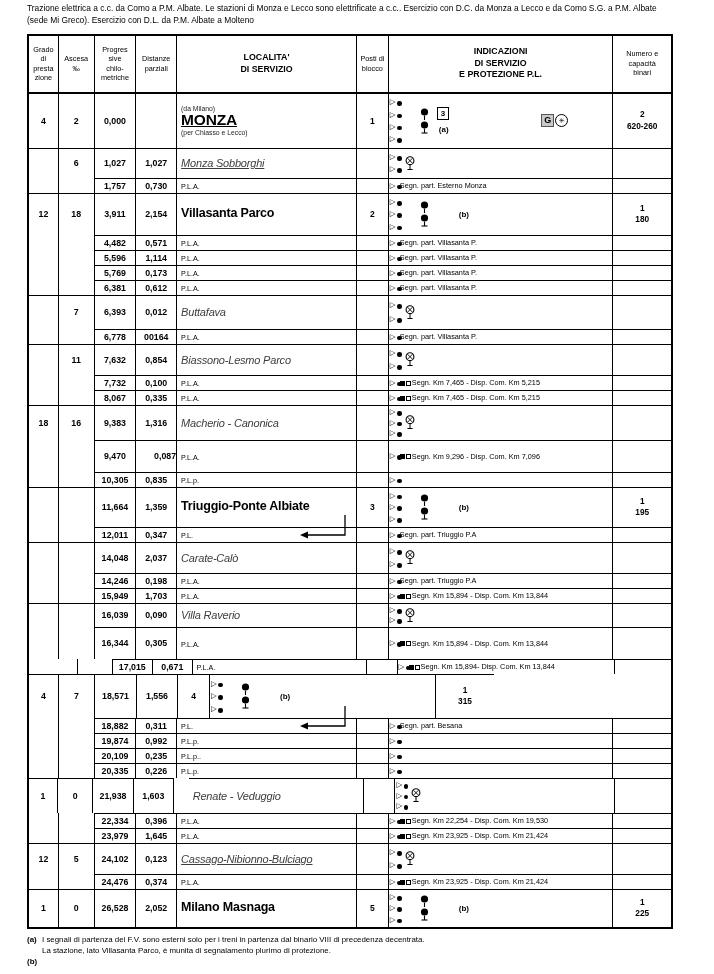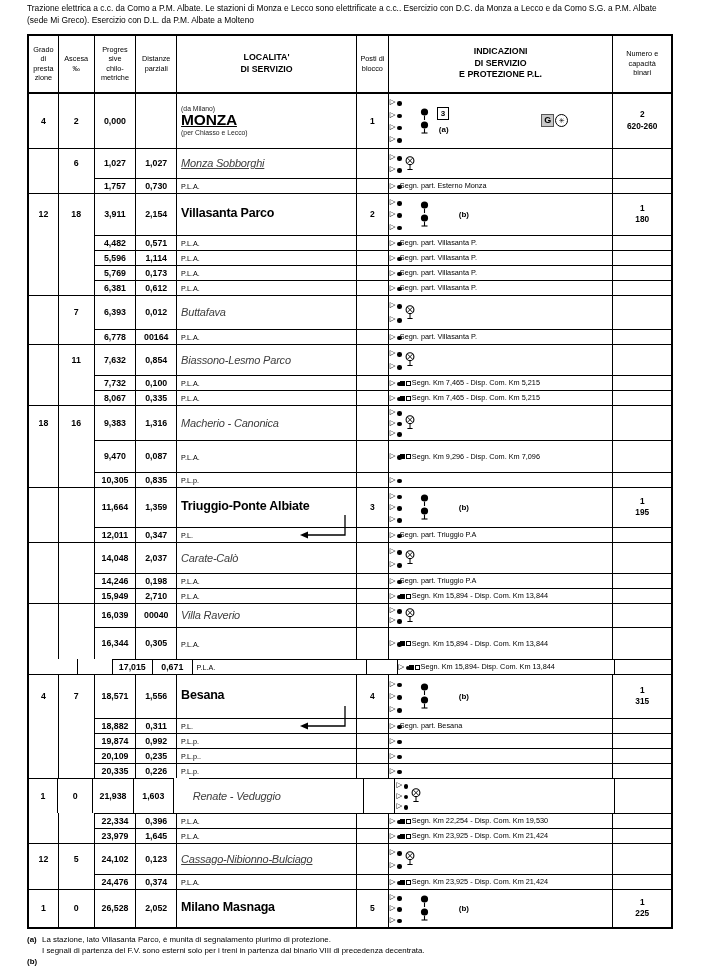--- a/index.html
+++ b/index.html
@@ -578,21 +578,21 @@
             </svg>
           </div>
           <div class="c c-bin" style="width: 58px;"></div>
         </div>
         <div class="row" style="height: 32px;">
           <div class="c num noline" style="width: 30px;"></div>
           <div class="c num noline" style="width: 36px;"></div>
           <div class="c num" style="width: 42px;">
             <span>9,470</span>
           </div>
-          <div class="c num" style="width: 41px;">
+          <div class="c num" style="width: 41px; justify-content: flex-end;">
             <span>0,087</span>
           </div>
           <div class="c c-loc" style="width: 181px;">
             <div class="locwrap">
               <div class="pl-label">P.L.A.</div>
             </div>
           </div>
           <div class="c c-posti" style="width: 32px;"></div>
           <div class="c c-ind" style="width: 226px;">
             <div class="track">
@@ -776,21 +776,21 @@
           </div>
           <div class="c c-bin" style="width: 58px;"></div>
         </div>
         <div class="row" style="height: 15px;">
           <div class="c num noline" style="width: 30px;"></div>
           <div class="c num noline" style="width: 36px;"></div>
           <div class="c num" style="width: 42px;">
             <span>15,949</span>
           </div>
           <div class="c num" style="width: 41px;">
-            <span>2,710</span>
+            <span>1,703</span>
           </div>
           <div class="c c-loc" style="width: 181px;">
             <div class="locwrap">
               <div class="pl-label">P.L.A.</div>
             </div>
           </div>
           <div class="c c-posti" style="width: 32px;"></div>
           <div class="c c-ind" style="width: 226px;">
             <div class="track">
               <div class="pair">
@@ -802,21 +802,21 @@
           </div>
           <div class="c c-bin" style="width: 58px;"></div>
         </div>
         <div class="row" style="height: 24px;">
           <div class="c num" style="width: 30px;"></div>
           <div class="c num" style="width: 36px;"></div>
           <div class="c num" style="width: 42px;">
             <span>16,039</span>
           </div>
           <div class="c num" style="width: 41px;">
-            <span>00040</span>
+            <span>0,090</span>
           </div>
           <div class="c c-loc" style="width: 181px;">
             <div class="locwrap">
               <div class="halt-name">Villa Raverio</div>
             </div>
           </div>
           <div class="c c-posti" style="width: 32px;"></div>
           <div class="c c-ind" style="width: 226px;">
             <div class="track">
               <div class="pair">
@@ -895,25 +895,20 @@
             <span>4</span>
           </div>
           <div class="c num" style="width: 36px;">
             <span>7</span>
           </div>
           <div class="c num" style="width: 42px;">
             <span>18,571</span>
           </div>
           <div class="c num" style="width: 41px;">
             <span>1,556</span>
-          </div>
-          <div class="c c-loc" style="width: 181px;">
-            <div class="locwrap">
-              <div class="st-name">Besana</div>
-            </div>
           </div>
           <div class="c c-posti" style="width: 32px;">
             <span>4</span>
           </div>
           <div class="c c-ind" style="width: 226px;">
             <div class="track">
               <div class="pair">
                 <span class="chev">▷</span>
                 <span class="tdot"></span>
               </div>
@@ -1272,21 +1267,21 @@
             <div>1</div>
             <div>225</div>
           </div>
         </div>
       </div>
   </div>
   <div class="footnotes" id="footnotes">
       <div class="fn">
         <span class="fnkey">(a)</span>
         <div class="fnlines">
+          <div>I segnali di partenza del F.V. sono esterni solo per i treni in partenza dal binario VIII di precedenza decentrata.</div>
           <div>La stazione, lato Villasanta Parco, è munita di segnalamento plurimo di protezione.</div>
-          <div>I segnali di partenza del F.V. sono esterni solo per i treni in partenza dal binario VIII di precedenza decentrata.</div>
         </div>
       </div>
       <div class="fn">
         <span class="fnkey">(b)</span>
       </div>
     </div>
 </div>
 
 </body></html>

